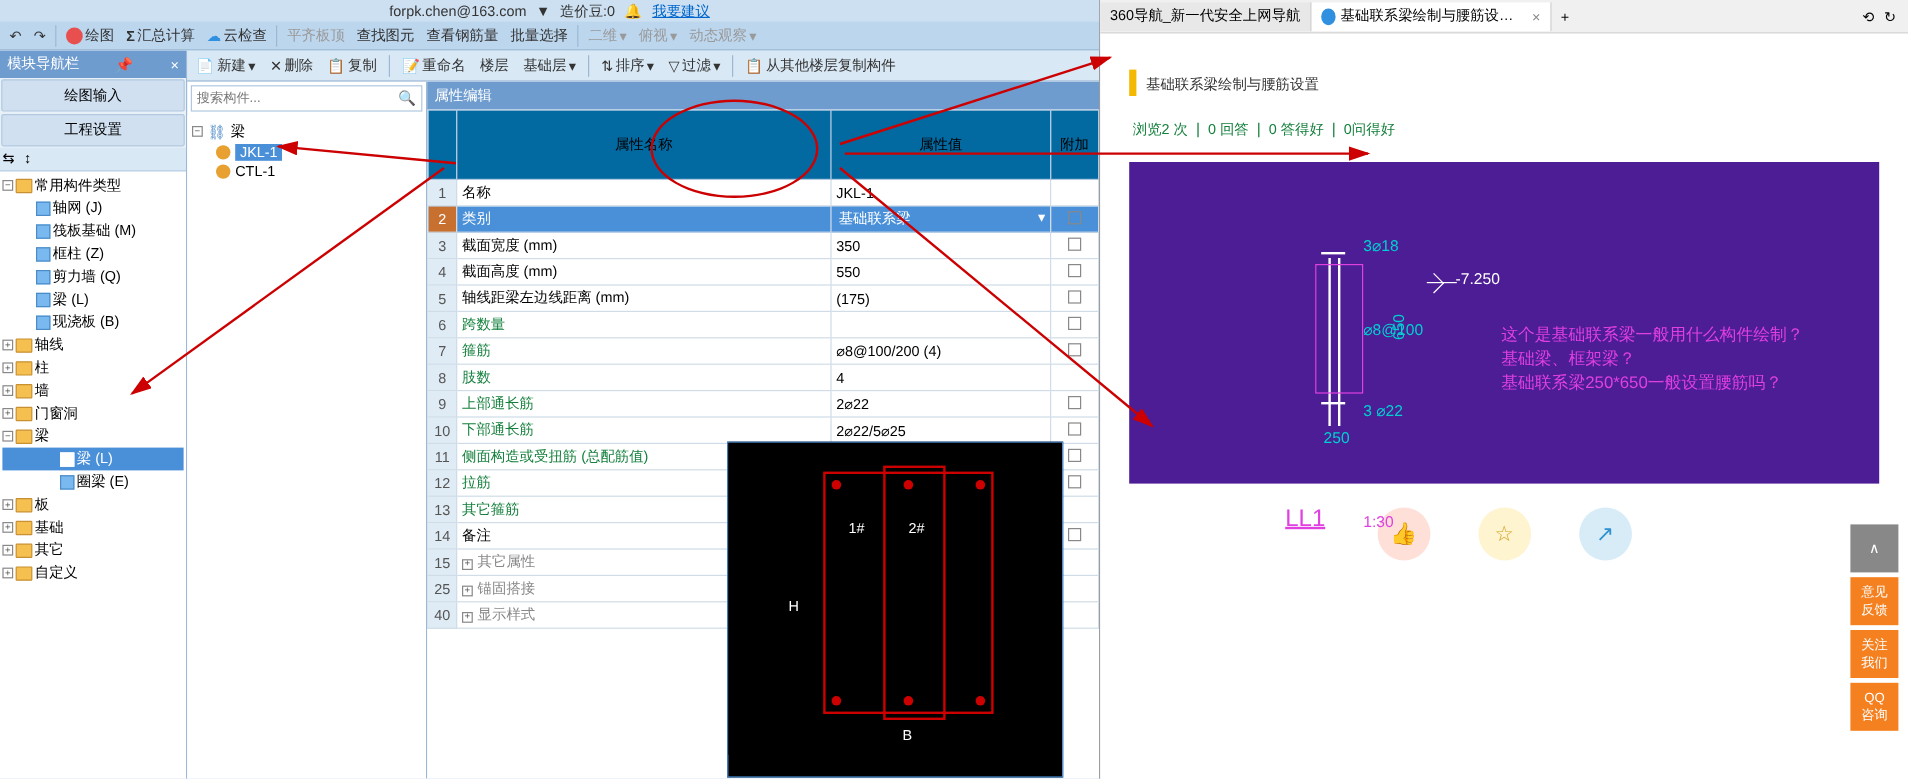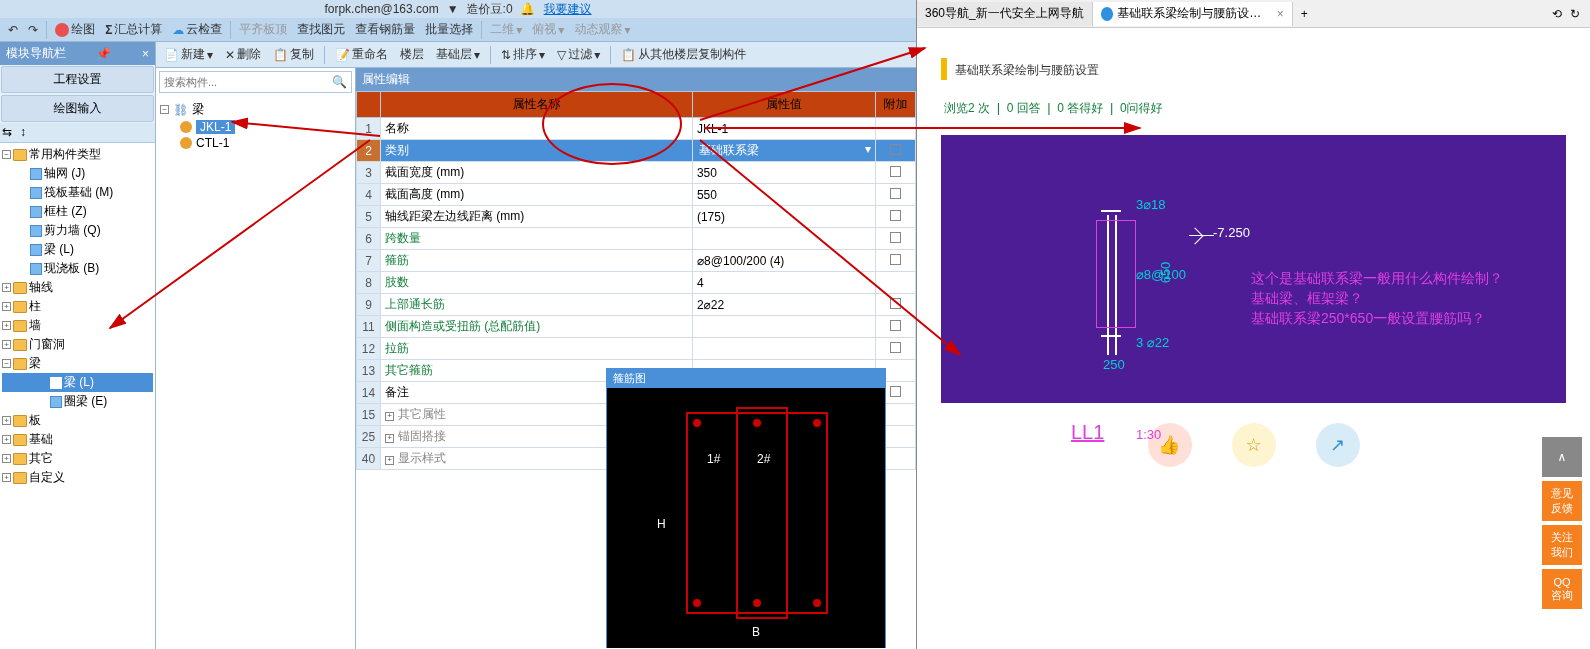--- a/index.html
+++ b/index.html
@@ -39,21 +39,21 @@
 .search input { flex: 1; border: none; outline: none; font-size: 11px; color: #888; }
 .itemtree { flex: 1; background: #fff; padding: 4px; }
 .itemtree .inode { display: flex; align-items: center; gap: 4px; padding: 1px 0; cursor: pointer; }
 .itemtree .inode.sel span.lbl { background: #4a90d9; color: #fff; padding: 0 4px; }
 .itemtree .l1 { padding-left: 20px; }
 .gear { width: 12px; height: 12px; border-radius: 50%; background: #e8a030; }
 
 .proppanel { flex: 1; display: flex; flex-direction: column; background: #fff; position: relative; }
 .proptitle { background: #6f9ccf; color: #fff; padding: 3px 6px; }
 .propgrid { border-collapse: collapse; width: 100%; }
-.propgrid th { background: #c2410c; border: 1px solid #b0c8e0; padding: 4px 4px; font-weight: normal; }
+.propgrid th { background: #0369a1; border: 1px solid #b0c8e0; padding: 20px 4px; font-weight: normal; }
 .propgrid td { border: 1px solid #d0dce8; padding: 2px 4px; height: 17px; }
 .propgrid tr.link td.name { color: #15803d; }
 .propgrid tr.sel { background: #4a90d9; color: #fff; }
 .propgrid tr.sel .valcell { background: #4a90d9; color: #fff; }
 .rownum { background: #e0ecf5; text-align: center; width: 24px; color: #555; }
 .propgrid tr.sel .rownum { background: #c87030; color: #fff; }
 .chkcell { text-align: center; width: 30px; }
 .chk { width: 11px; height: 11px; border: 1px solid #888; display: inline-block; }
 .valsel { background: #4a90d9; color: #fff; padding: 0 2px; }
 
@@ -137,22 +137,22 @@
   </div>
 
   <div class="main">
 
     <div class="navpanel">
       <div class="navtitle">
         <span>模块导航栏</span>
         <span>📌</span>
         <span class="x">×</span>
       </div>
+      <div class="navbtn">绘图输入</div>
       <div class="navbtn">工程设置</div>
-      <div class="navbtn">绘图输入</div>
       <div class="navtool">
         <span>⇆</span>
         <span>↕</span>
       </div>
       <div class="tree">
         <div class="node">
             <span class="exp">−</span>
             <span class="fico"></span>
             <span>常用构件类型</span>
           </div>
@@ -337,20 +337,26 @@
                   <td class="valcell">4</td>
                   <td class="chkcell"></td>
                 </tr>
                 <tr class="link">
                   <td class="rownum">9</td>
                   <td class="name"><span>上部通长筋</span></td>
                   <td class="valcell">2⌀22</td>
                   <td class="chkcell"><span class="chk"></span></td>
                 </tr>
                 <tr class="link">
+                  <td class="rownum">10</td>
+                  <td class="name"><span>下部通长筋</span></td>
+                  <td class="valcell">2⌀22/5⌀25</td>
+                  <td class="chkcell"><span class="chk"></span></td>
+                </tr>
+                <tr class="link">
                   <td class="rownum">11</td>
                   <td class="name"><span>侧面构造或受扭筋 (总配筋值)</span></td>
                   <td class="valcell"></td>
                   <td class="chkcell"><span class="chk"></span></td>
                 </tr>
                 <tr class="link">
                   <td class="rownum">12</td>
                   <td class="name"><span>拉筋</span></td>
                   <td class="valcell"></td>
                   <td class="chkcell"><span class="chk"></span></td>
@@ -382,21 +388,20 @@
                 <tr>
                   <td class="rownum">40</td>
                   <td class="name"><span class="exp" style="margin-right: 4px;">+</span><span style="color: rgb(136, 136, 136);">显示样式</span></td>
                   <td class="valcell"></td>
                   <td class="chkcell"></td>
                 </tr>
               </tbody>
           </table>
 
           <div class="diagram-panel" style="left:250px;top:300px;width:280px;height:280px">
-            <div class="diagram-title">箍筋图</div>
             <div class="diagram-body" style="height:260px">
               <svg width="280" height="260">
                 <rect x="80" y="25" width="140" height="200" fill="none" stroke="#c00" stroke-width="2"></rect>
                 <rect x="130" y="20" width="50" height="210" fill="none" stroke="#c00" stroke-width="2"></rect>
                 <circle cx="90" cy="35" r="4" fill="#c00"></circle>
                   <circle cx="150" cy="35" r="4" fill="#c00"></circle>
                   <circle cx="210" cy="35" r="4" fill="#c00"></circle>
                 <circle cx="90" cy="215" r="4" fill="#c00"></circle>
                   <circle cx="150" cy="215" r="4" fill="#c00"></circle>
                   <circle cx="210" cy="215" r="4" fill="#c00"></circle>

